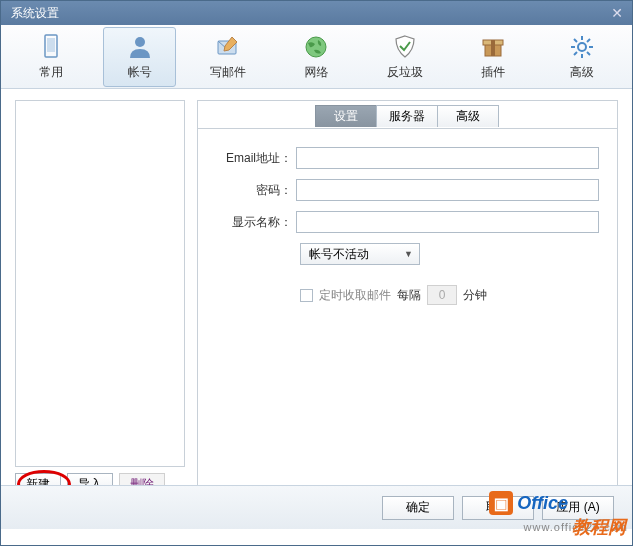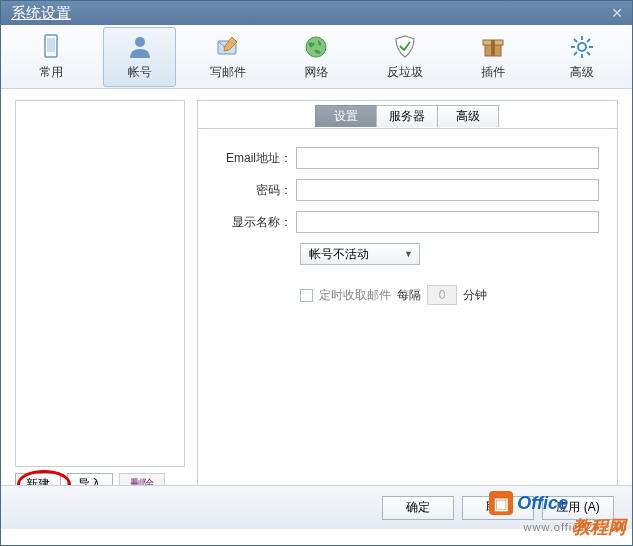--- a/index.html
+++ b/index.html
@@ -1,20 +1,20 @@
 <!DOCTYPE html>
 <html><head>
 <meta charset="utf-8">
 <style>
 * { box-sizing: border-box; margin: 0; padding: 0; font-family: "Microsoft YaHei", SimSun, sans-serif; font-size: 12px; }
 body { background: #fff; width: 633px; height: 546px; position: relative; }
 
 .window { width: 633px; height: 546px; border: 1px solid #4a6a8a; background: #fff; position: relative; }
 .titlebar { height: 24px; background: linear-gradient(#6b8bb0, #5a7aa0); color: #fff; display: flex; align-items: center; justify-content: space-between; padding: 0 6px 0 10px; }
-.titlebar-text { color: #fff; font-size: 15px; text-decoration: underline; }
+.titlebar-text { color: #fff; font-size: 12px; }
 .close-btn { width: 18px; height: 18px; color: #dde; cursor: pointer; display: flex; align-items: center; justify-content: center; font-size: 14px; }
 
 .toolbar { height: 64px; background: linear-gradient(#fdfdfe, #eef3f8); border-bottom: 1px solid #c8d4e0; display: flex; align-items: center; padding: 16px 14px; gap: 16px; }
 .tool-item { width: 86px; height: 60px; display: flex; flex-direction: column; align-items: center; justify-content: center; gap: 3px; cursor: pointer; border: 1px solid transparent; border-radius: 3px; }
 .tool-item.active { background: linear-gradient(#f0f6fb, #d8e6f2); border: 1px solid #a8c0d8; }
 .tool-item .icon { width: 28px; height: 28px; display: flex; align-items: center; justify-content: center; }
 .tool-item .label { color: #333; font-size: 12px; }
 
 .body-area { position: absolute; top: 89px; left: 0; right: 0; bottom: 44px; padding: 10px 14px 6px 14px; display: flex; gap: 12px; }
 

